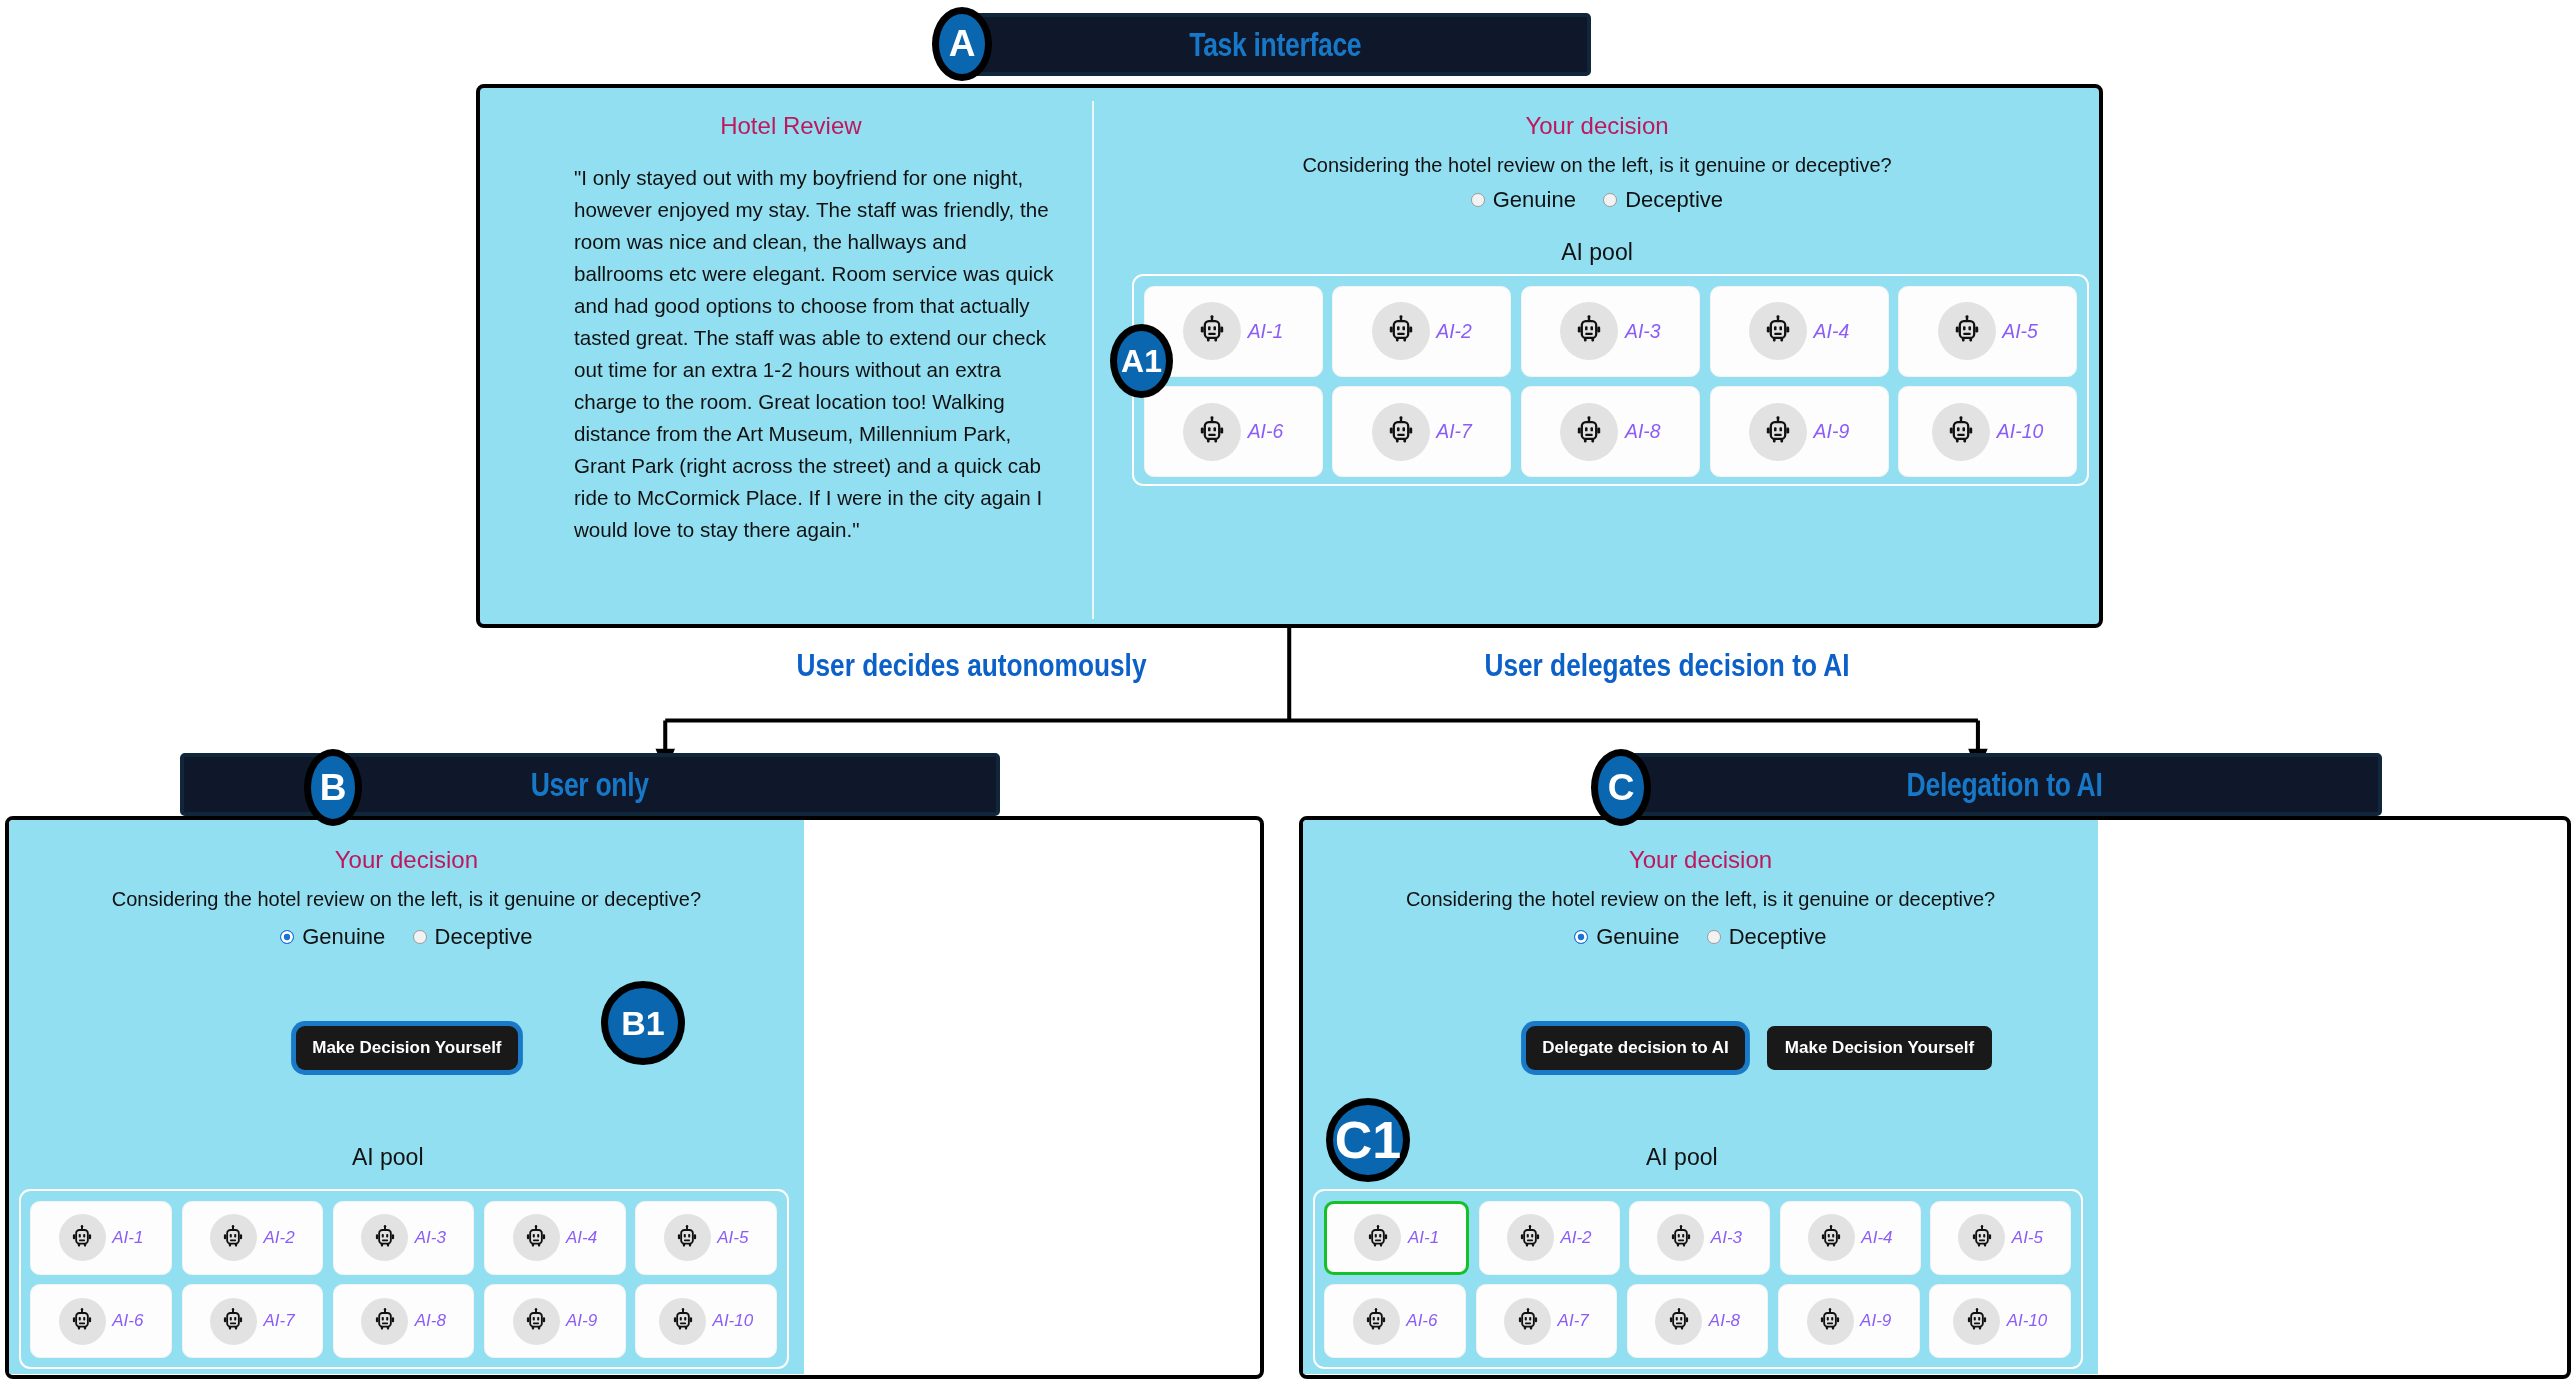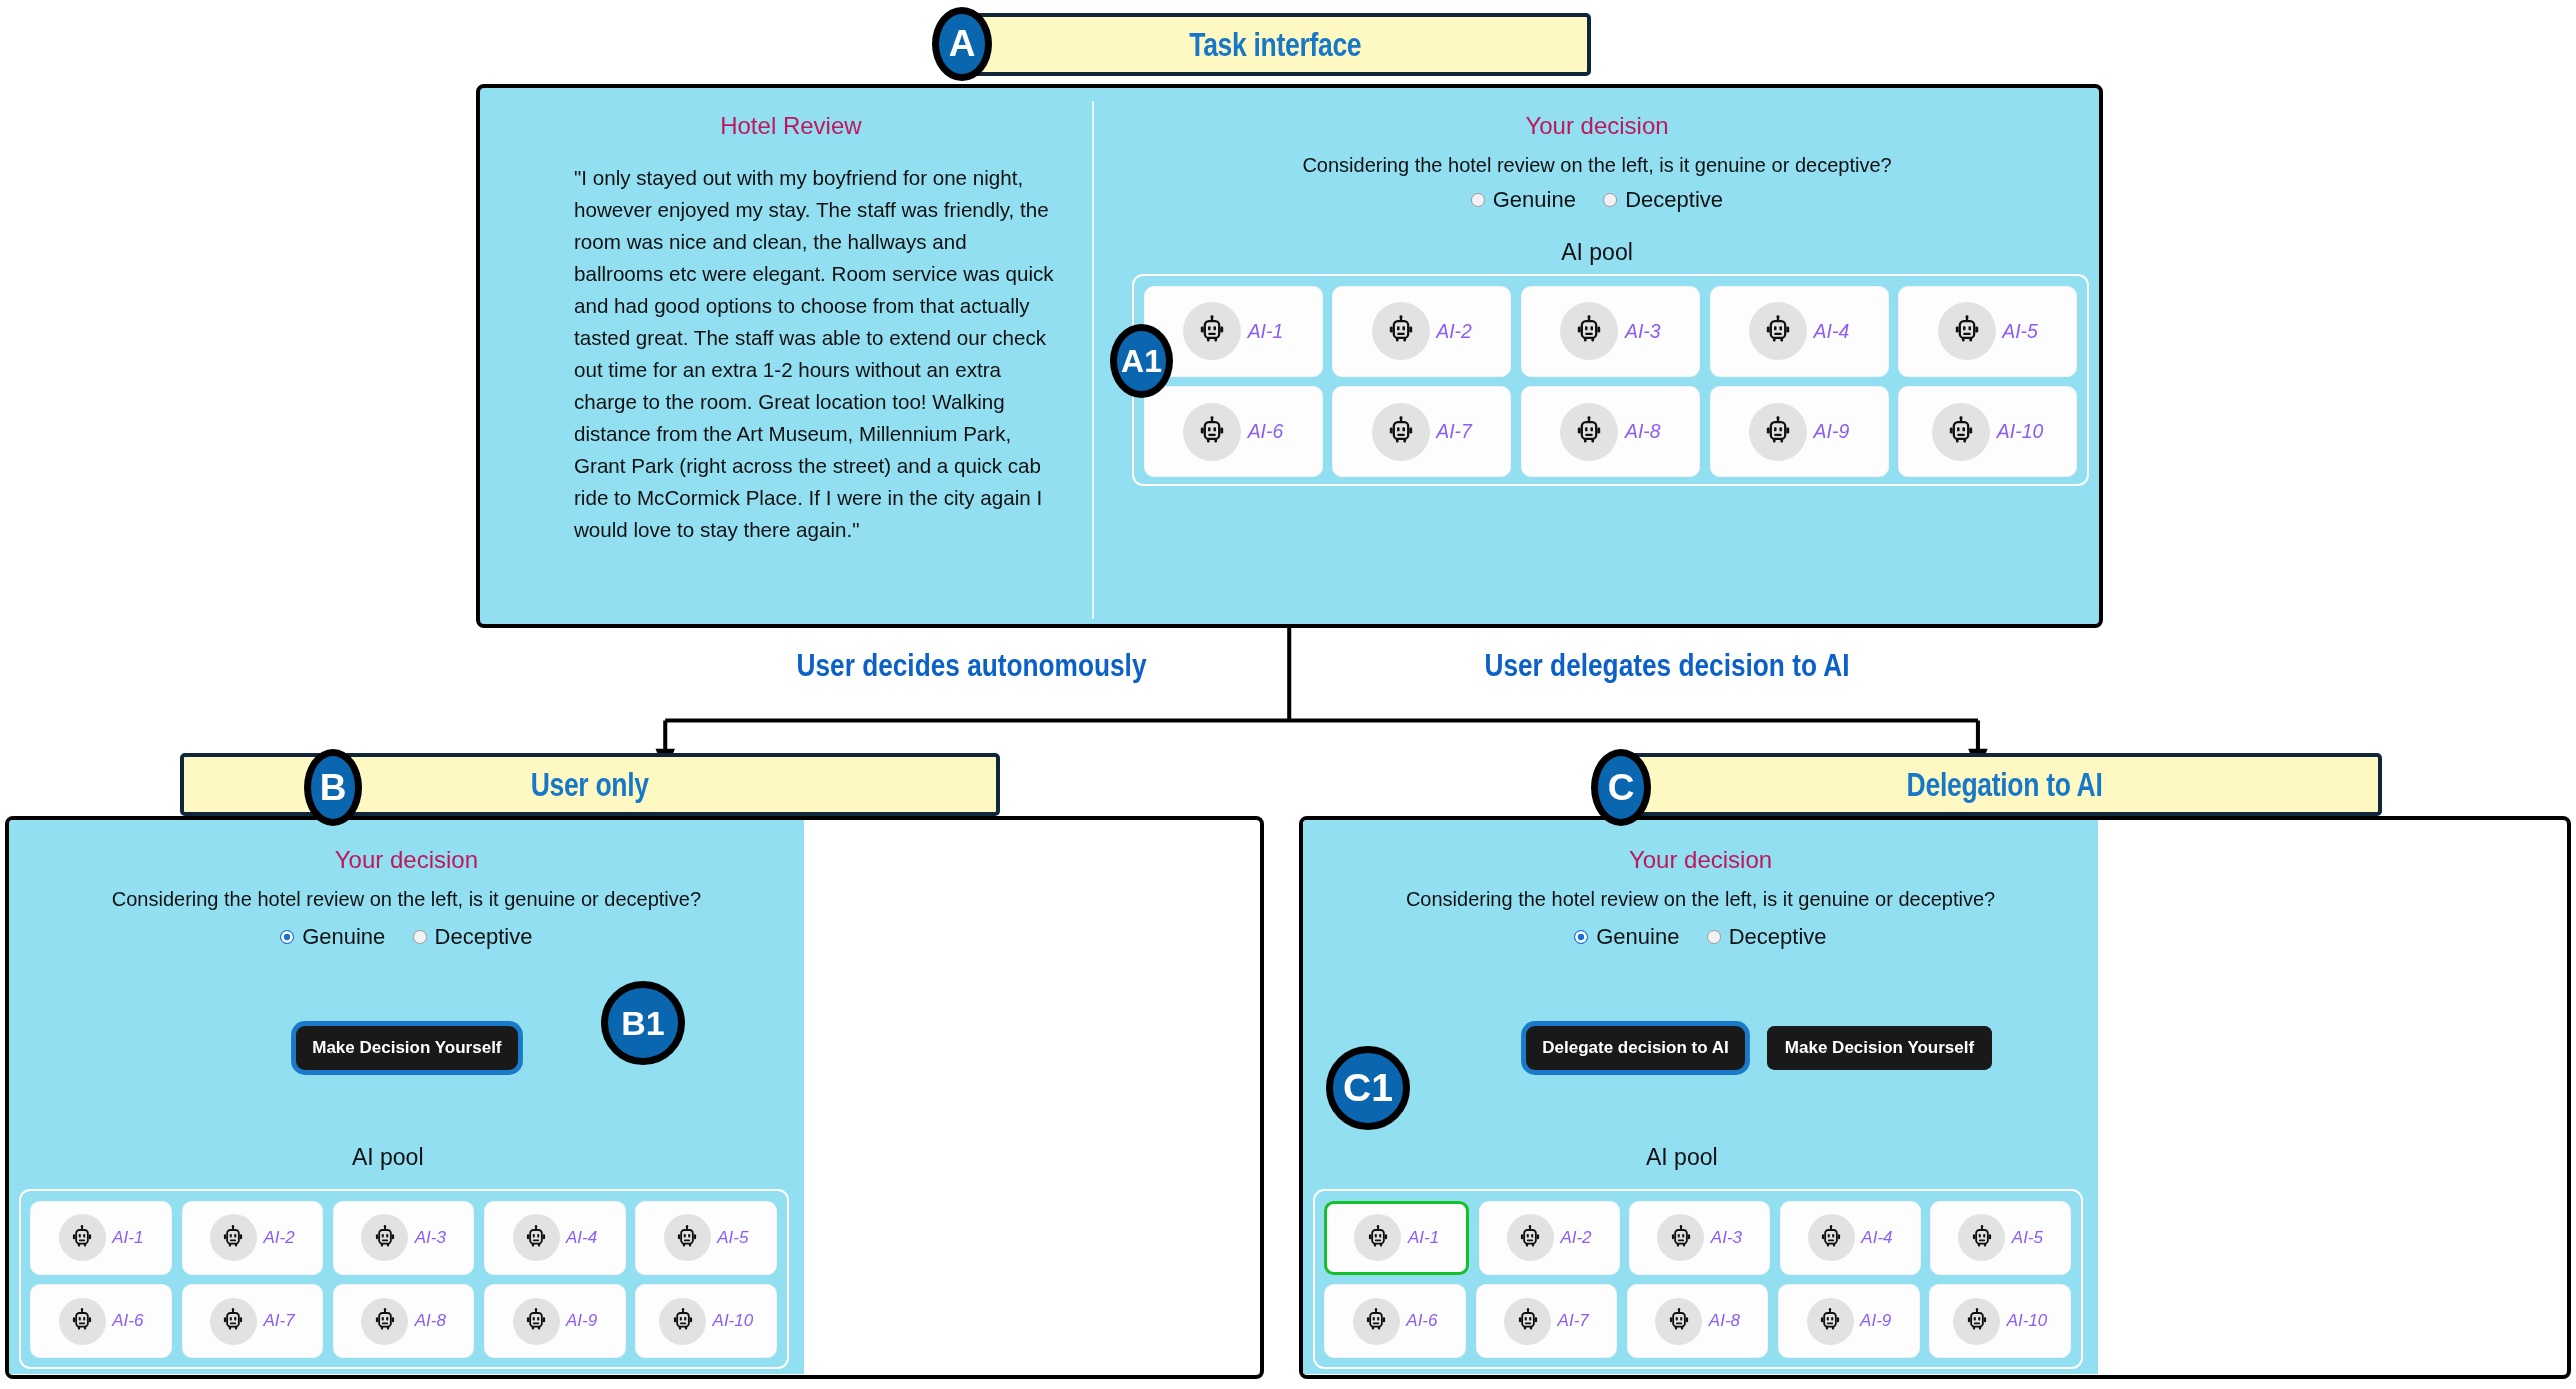--- a/index.html
+++ b/index.html
@@ -10,21 +10,21 @@
     overflow: hidden;
   }
   #stage { position: relative; width: 2576px; height: 1390px; }
 
   
   .abs { position: absolute; }
 
   
   .title-plate {
     position: absolute;
-    background: #fef9c3;
+    background: #0f172a;
     border: 4px solid #10263b;
     border-radius: 4.9px;
     display: flex; align-items: center; justify-content: center;
     z-index: 5;
   }
   .title-plate .t-text {
     color: #1878c8;
     font-weight: bold;
     letter-spacing: -0.4px;
     transform: scaleX(0.78);
@@ -825,21 +825,21 @@
                 <rect x="8.2" y="17.2" width="2.0" height="2.6" rx="0.6"></rect>
                 <rect x="13.8" y="17.2" width="2.0" height="2.6" rx="0.6"></rect>
               </svg>
             </span>
             <span class="ai-name" style="font-size:17px;">AI-10</span>
           </div>
         </div>
     </div>
   </div>
 
-  <div class="badge" style="left:1326px; top:1046px; width:84px; height:84px; font-size:39px;">
+  <div class="badge" style="left:1326px; top:1098px; width:84px; height:84px; font-size:52px;">
     <span>C1</span>
   </div>
 
   <div class="rescard" style="left:2112px; top:847px; width:411px; height:440px;">
     <div class="abs res-line" style="left:0; top:24px; width:405px;">Selected AI for delegation:</div>
 
     <div class="abs ai-tile selected" style="left:136px; top:68px; width:129px; height:74px; flex:none;">
       <span class="ai-av" style="width:50px;height:50px;">
         <svg viewBox="0 0 24 24" width="27.5" height="27.5" fill="#111">
           <rect x="11.1" y="1" width="1.8" height="3.2" rx="0.6"></rect>

